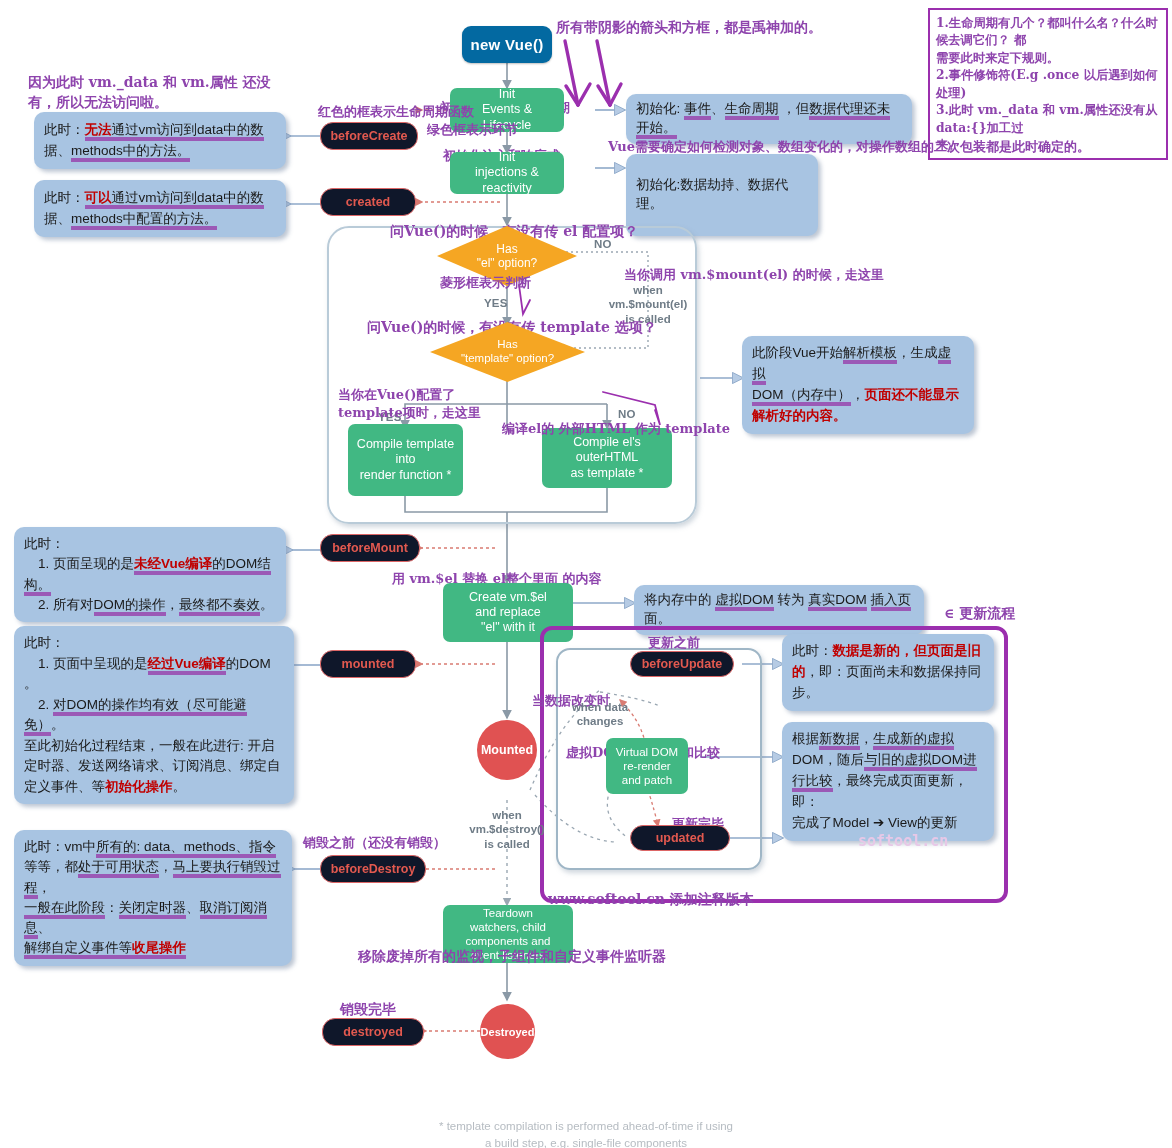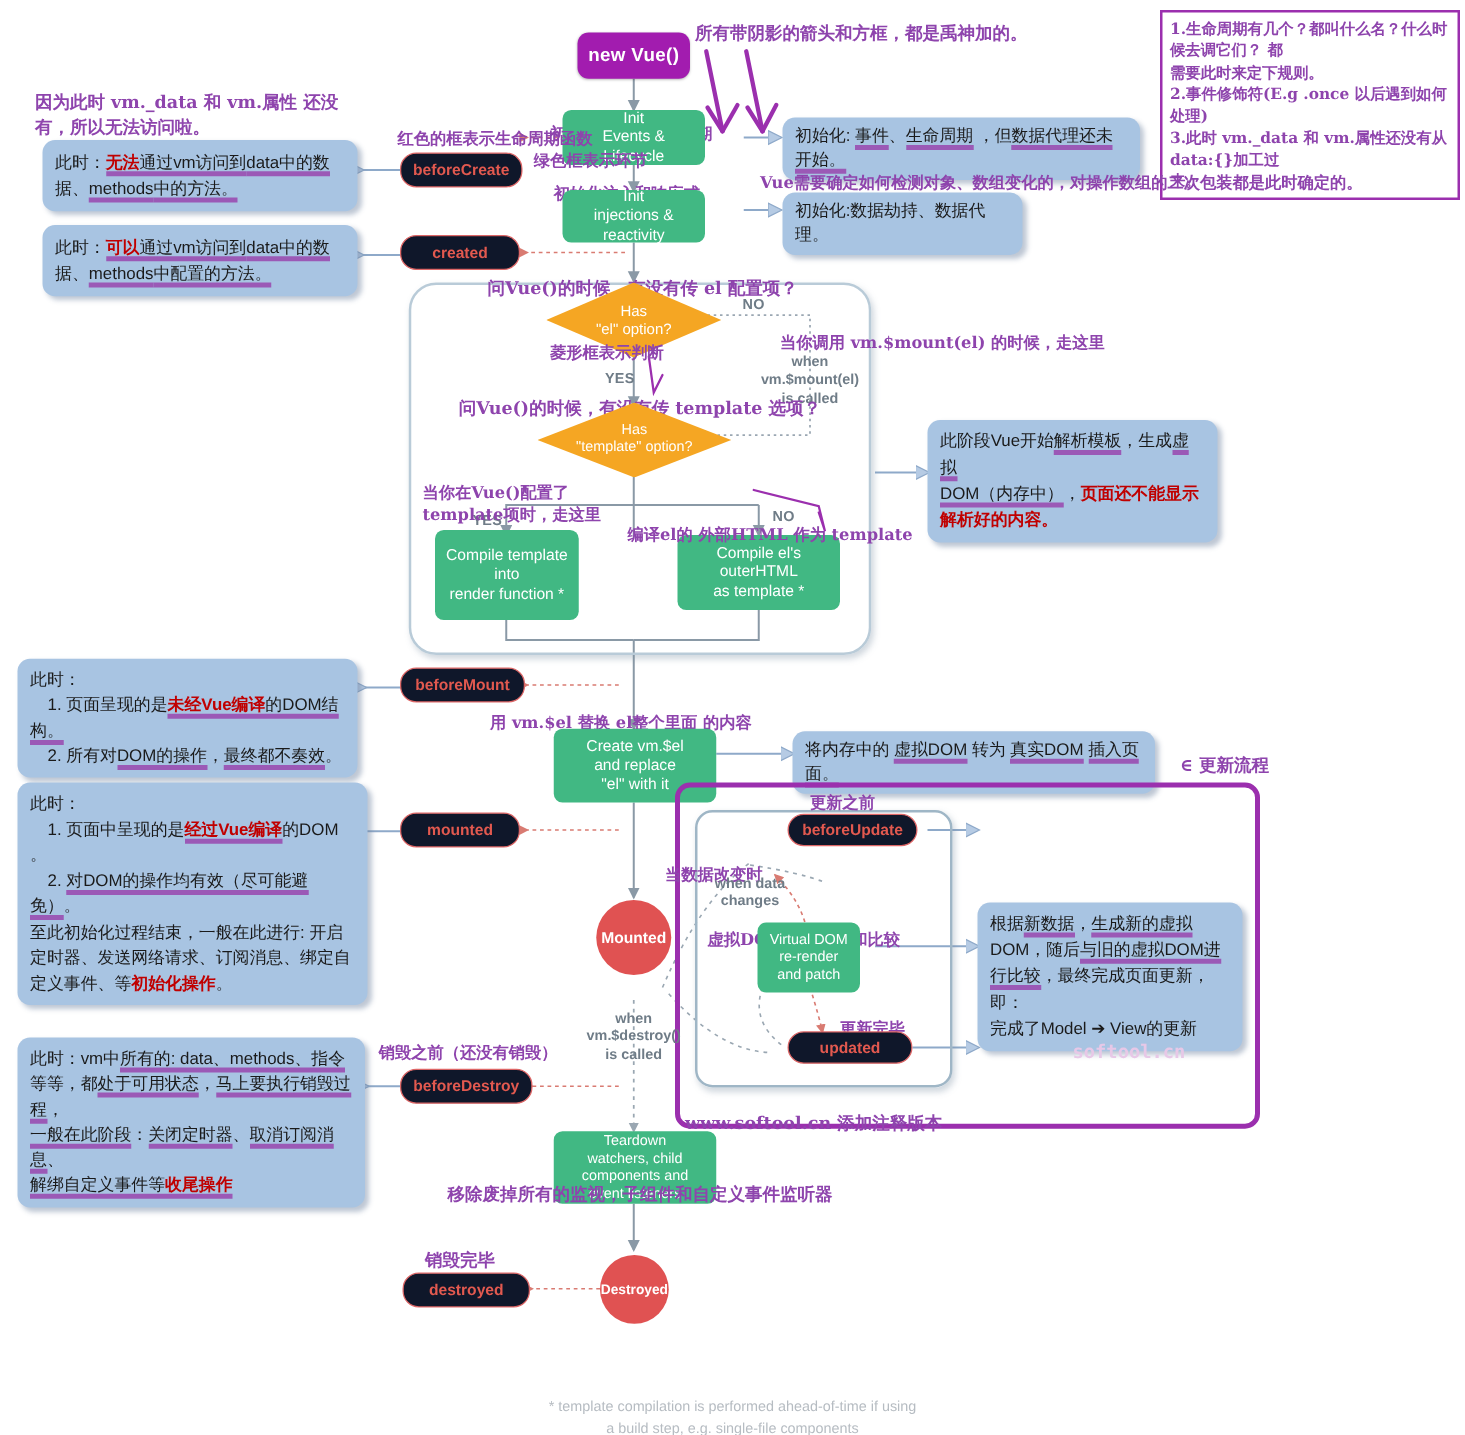--- a/index.html
+++ b/index.html
@@ -4,21 +4,21 @@
 <style>
   html,body{margin:0;padding:0;background:#fff;}
   body{width:1172px;height:1148px;position:relative;overflow:hidden;
        font-family:"Liberation Sans","DejaVu Sans",sans-serif;}
   #stage{position:relative;width:1172px;height:1148px;}
 
   
   .abs{position:absolute;box-sizing:border-box;}
 
   
-  .node-dark{background:#a21caf;color:#fff;border-radius:9px;
+  .node-dark{background:#0369a1;color:#fff;border-radius:9px;
       display:flex;align-items:center;justify-content:center;
       font-size:15px;font-weight:bold;letter-spacing:.3px;
       box-shadow:0 1px 2px rgba(0,0,0,.25);}
   .node-green{background:#41b883;color:#fff;border-radius:7px;
       display:flex;align-items:center;justify-content:center;text-align:center;
       font-size:12.5px;line-height:1.22;padding:4px 6px;}
   .node-red-circle{background:#e05252;color:#fff;border-radius:50%;
       display:flex;align-items:center;justify-content:center;
       font-size:12.5px;font-weight:bold;}
   .diamond{background:#f5a623;position:absolute;}
@@ -205,21 +205,21 @@
     <span>此时：</span><span class="ulr">可以</span><span class="ul">通过vm访问到</span><span class="ul">data中的数</span><br>
     <span>据、</span><span class="ul">methods</span><span class="ul">中配置的方法。</span>
   </div>
 
   <div class="abs callout" style="left:626px;top:94px;width:286px;padding:6px 10px;line-height:1.4;">
     <span>初始化: </span><span class="ul">事件</span><span>、</span><span class="ul">生命周期</span><span> ，但</span><span class="ul">数据代理还未开始。</span>
   </div>
 
   <div class="abs pen pen-sm" style="left:608px;top:138px;">Vue需要确定如何检测对象、数组变化的，对操作数组的二次包装都是此时确定的。</div>
 
-  <div class="abs callout" style="left:626px;top:154px;width:192px;padding:6px 10px;line-height:1.4;">初始化:数据劫持、数据代理。</div>
+  <div class="abs callout" style="left:626px;top:154px;width:192px;padding:22px 10px;line-height:1.4;">初始化:数据劫持、数据代理。</div>
 
   <div class="abs panel" style="left:327px;top:226px;width:370px;height:298px;"></div>
 
   <div class="abs pen" style="left:390px;top:222px;">问Vue()的时候，有没有传 el 配置项？</div>
   <div class="abs diamond" style="left:437px;top:226px;width:140px;height:60px;
               clip-path:polygon(50% 0%,100% 50%,50% 100%,0% 50%);">
     <span class="dlabel" style="white-space:pre-line;">Has
 "el" option?</span>
   </div>
   <div class="abs flab" style="left:594px;top:238px;">NO</div>
@@ -301,20 +301,23 @@
 changes</div>
 
   <div class="abs pen pen-sm" style="left:566px;top:744px;">虚拟DOM重新渲染和比较</div>
   <div class="abs node-green" style="left:606px;top:738px;width:82px;height:56px;white-space:pre-line;font-size:11.5px;">Virtual DOM
 re-render
 and patch</div>
 
   <div class="abs pen pen-sm" style="left:672px;top:815px;">更新完毕</div>
   <div class="abs hook" style="left:630px;top:825px;width:100px;height:26px;">updated</div>
 
+  <div class="abs callout" style="left:782px;top:634px;width:212px;line-height:1.55;">
+    <span>此时：</span><span class="hl-red">数据是新的，但页面是旧的</span><span>，即：</span><span>页面尚未和数据保持同步。</span>
+  </div>
 
   <div class="abs callout" style="left:782px;top:722px;width:212px;line-height:1.55;">
     <span>根据</span><span class="ul">新数据</span><span>，</span><span class="ul">生成新的虚拟</span><br>
     <span>DOM，随后</span><span class="ul">与旧的虚拟DOM进</span><br>
     <span class="ul">行比较</span><span>，最终完成页面更新，即：</span><br>
     <span>完成了Model ➔ View的更新</span>
   </div>
 
 
   <div class="abs wm" style="left:858px;top:832px;">softool.cn</div>

